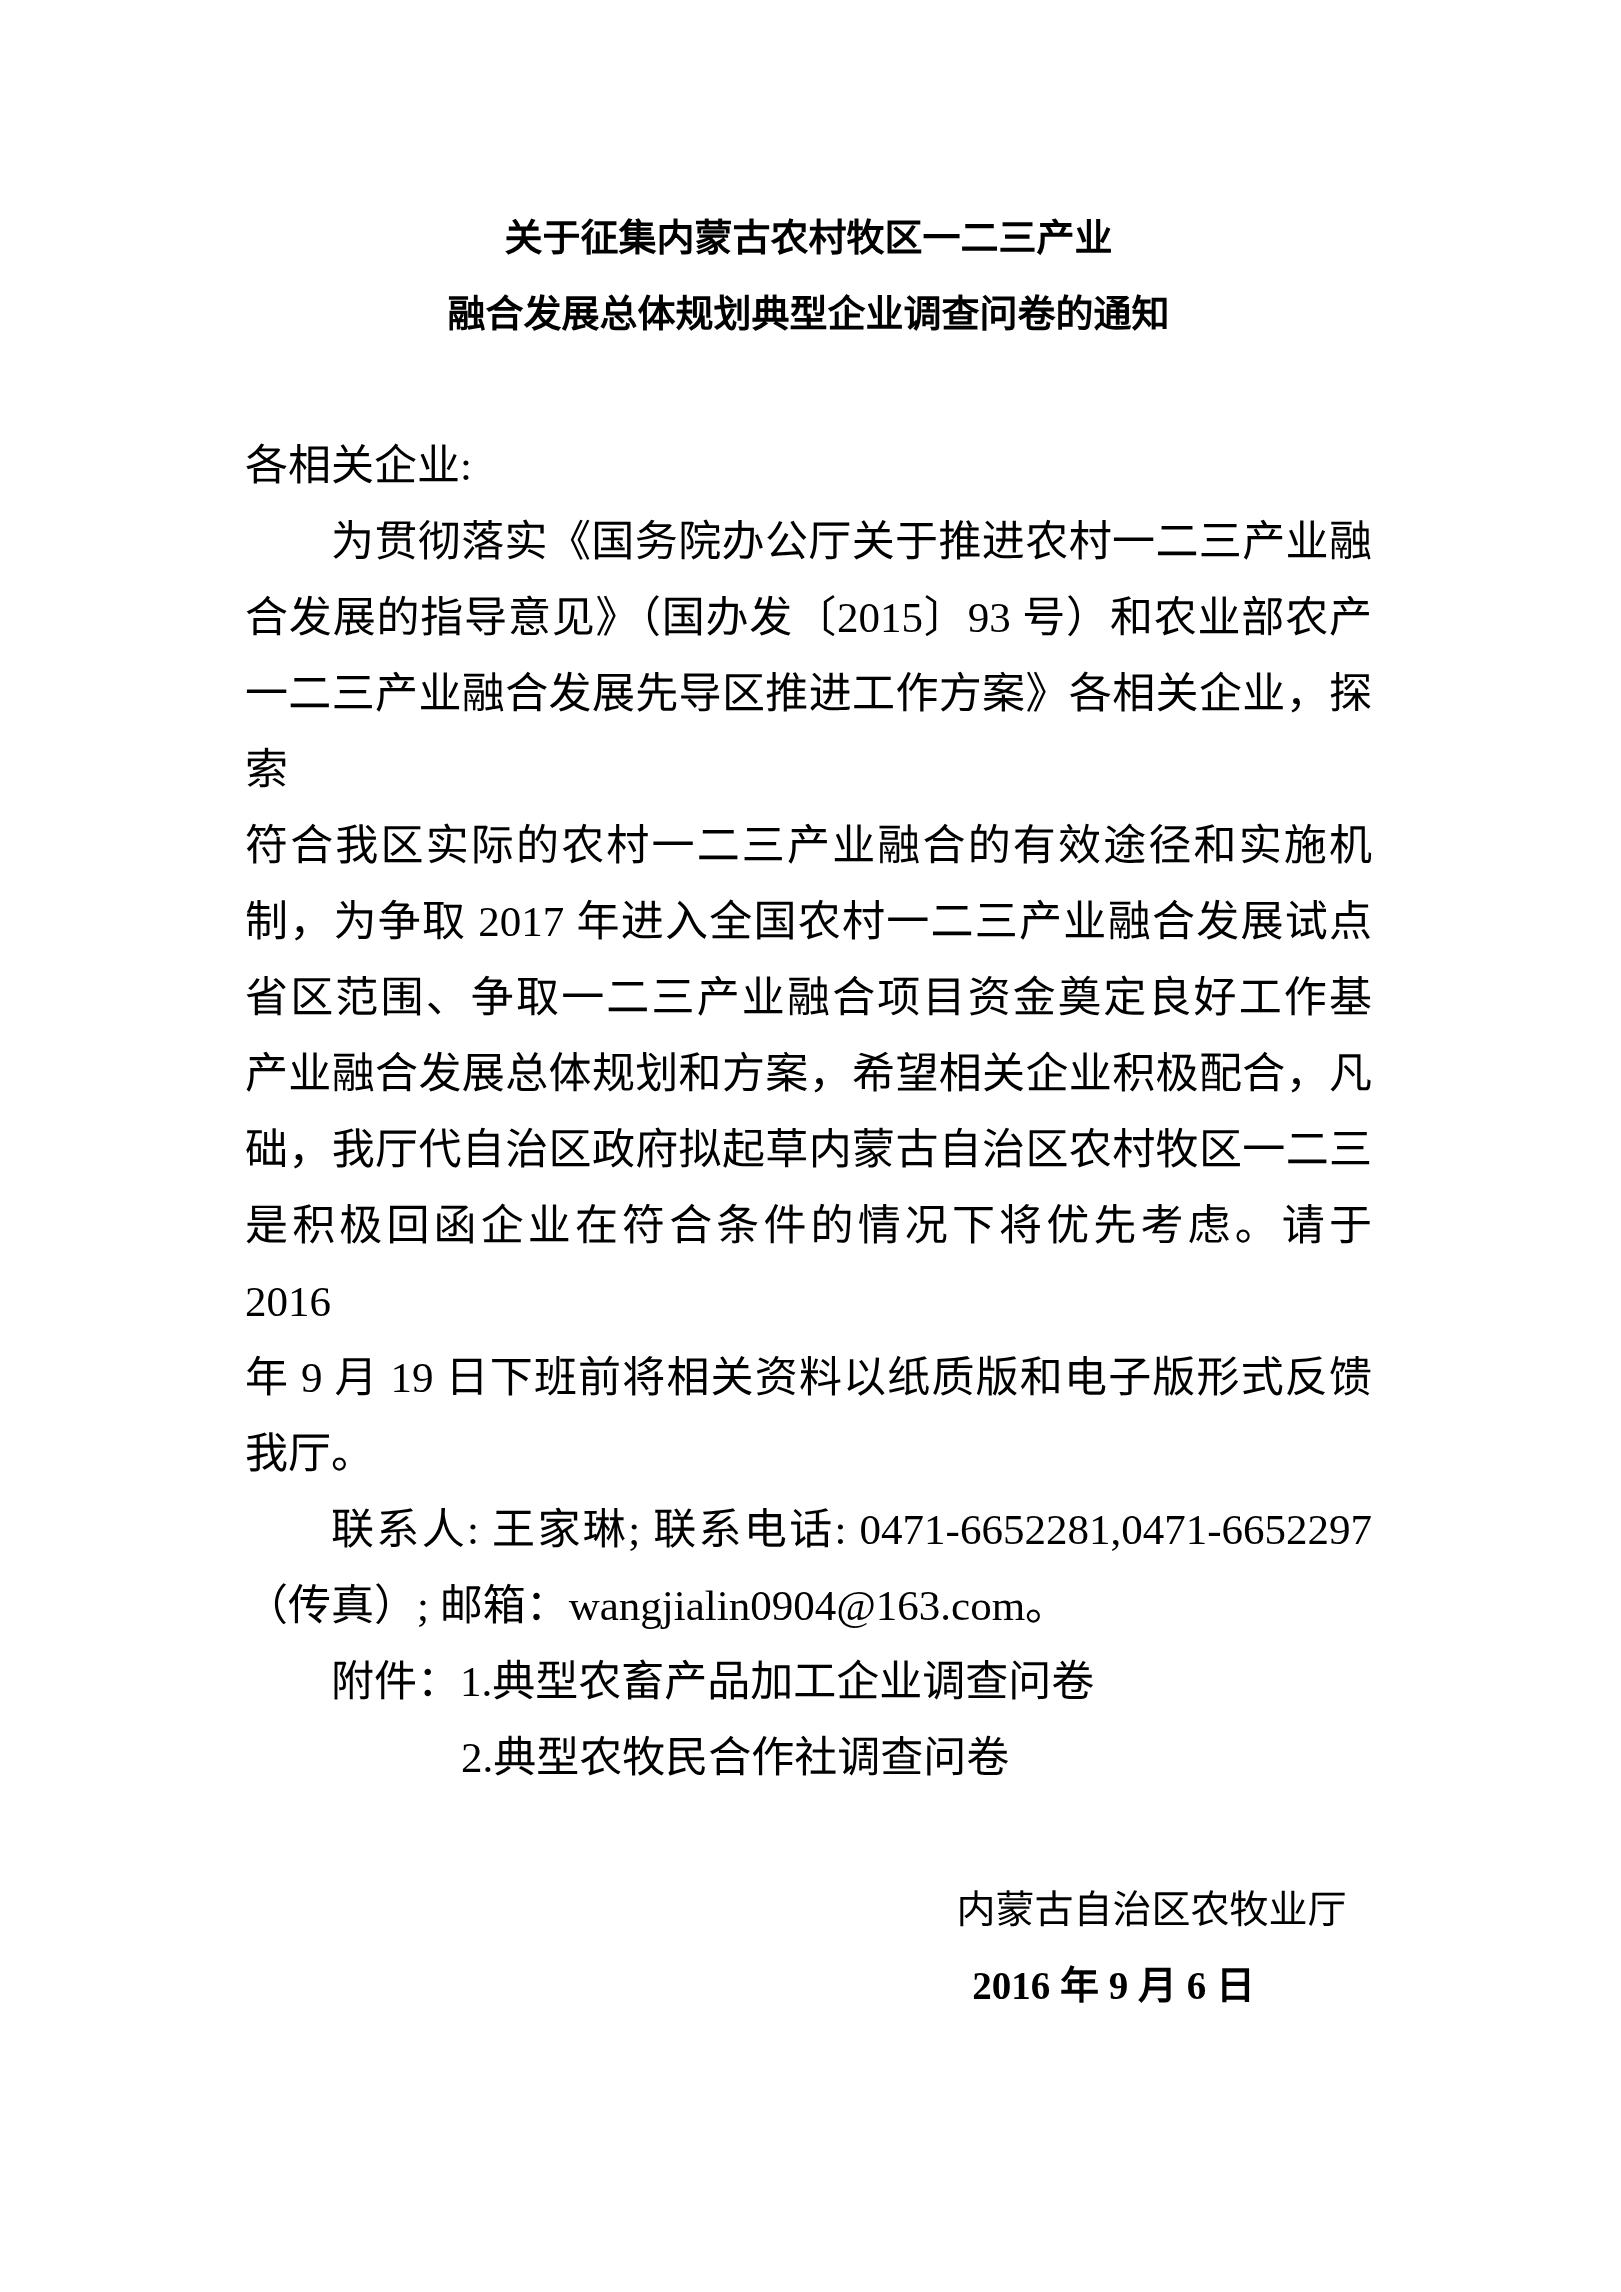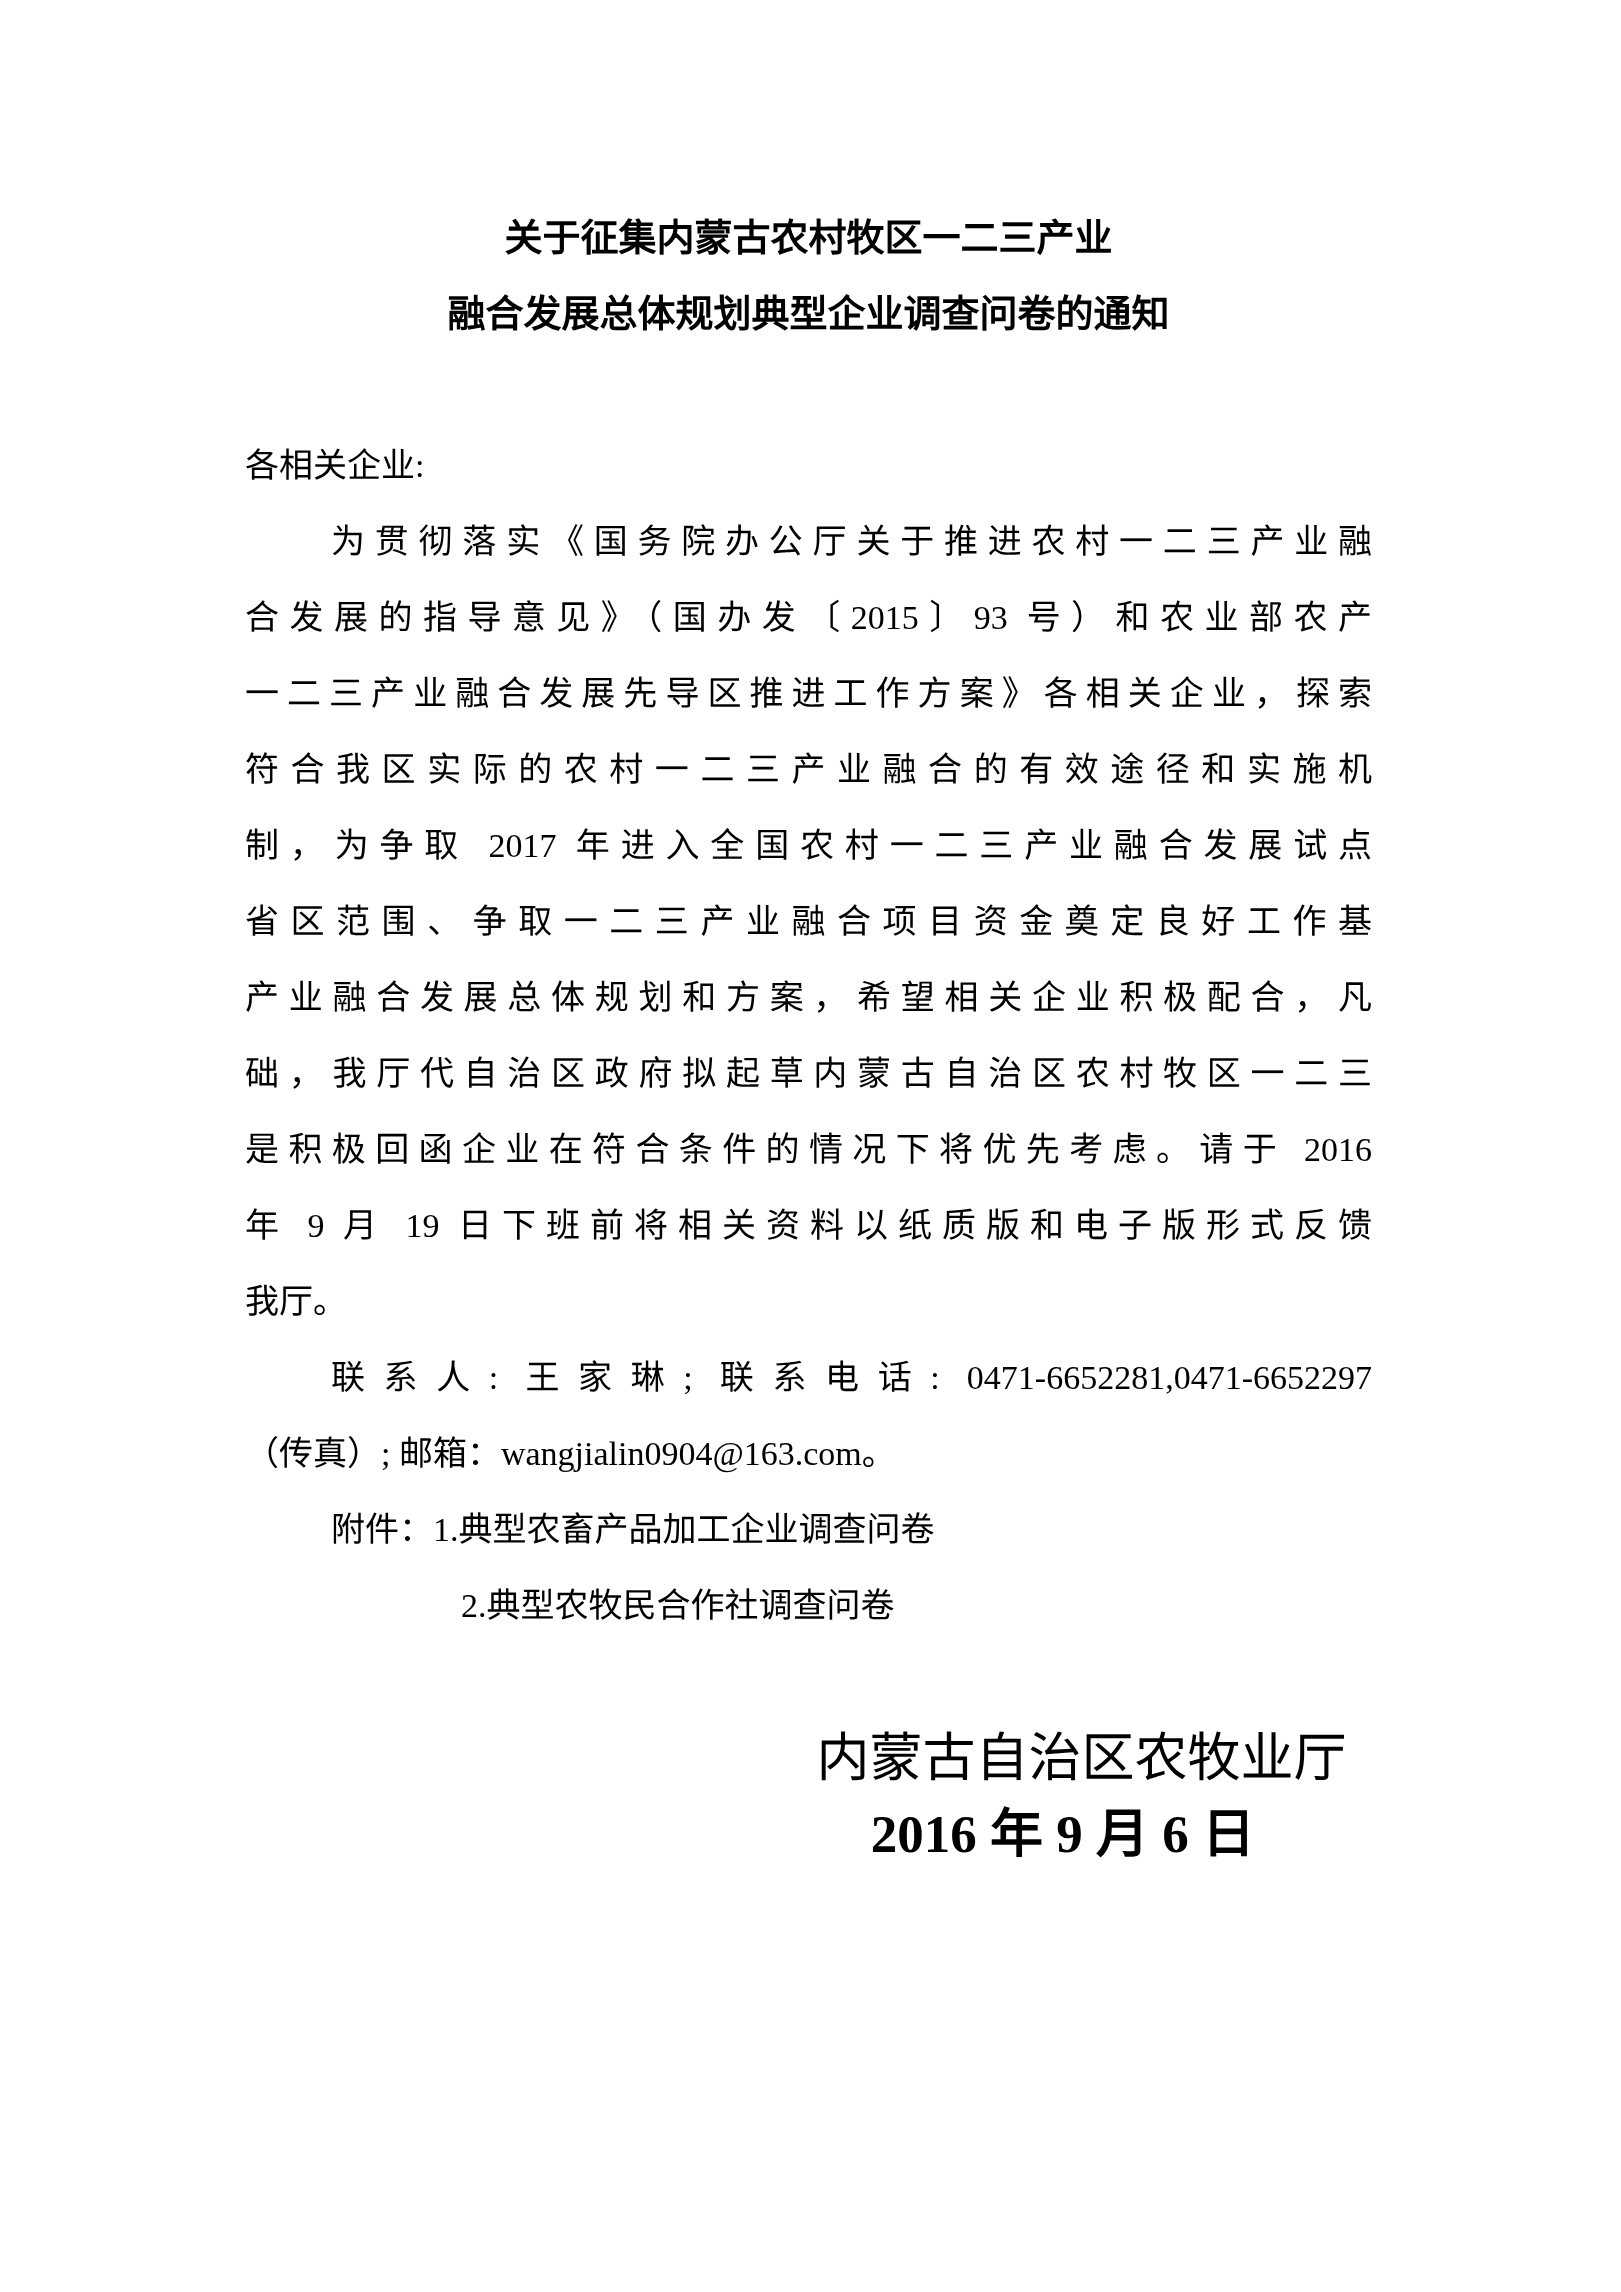--- a/index.html
+++ b/index.html
@@ -19,35 +19,35 @@
   }
   .title-block {
     margin-top: 200px;
     text-align: center;
     font-weight: bold;
     font-size: 38px;
     line-height: 76px;
   }
   .body-block {
     margin-top: 76px;
-    font-size: 34px;
+    font-size: 43px;
     line-height: 76px;
   }
   .line { white-space: nowrap; }
   
   .fill {
     white-space: normal;
     text-align: justify;
     text-align-last: justify;
   }
   .indent  { padding-left: 86px; }   
   .indent2 { padding-left: 216px; }  
   .sign-block {
     margin-top: 76px;
-    font-size: 53px;
+    font-size: 39px;
     line-height: 76px;
     text-align: right;
   }
   .sign-line  { padding-right: 25.5px; }
   .date-line  { padding-right: 117px; font-weight: bold; }
 </style>
 </head>
 <body>
 
 <div class="page">

